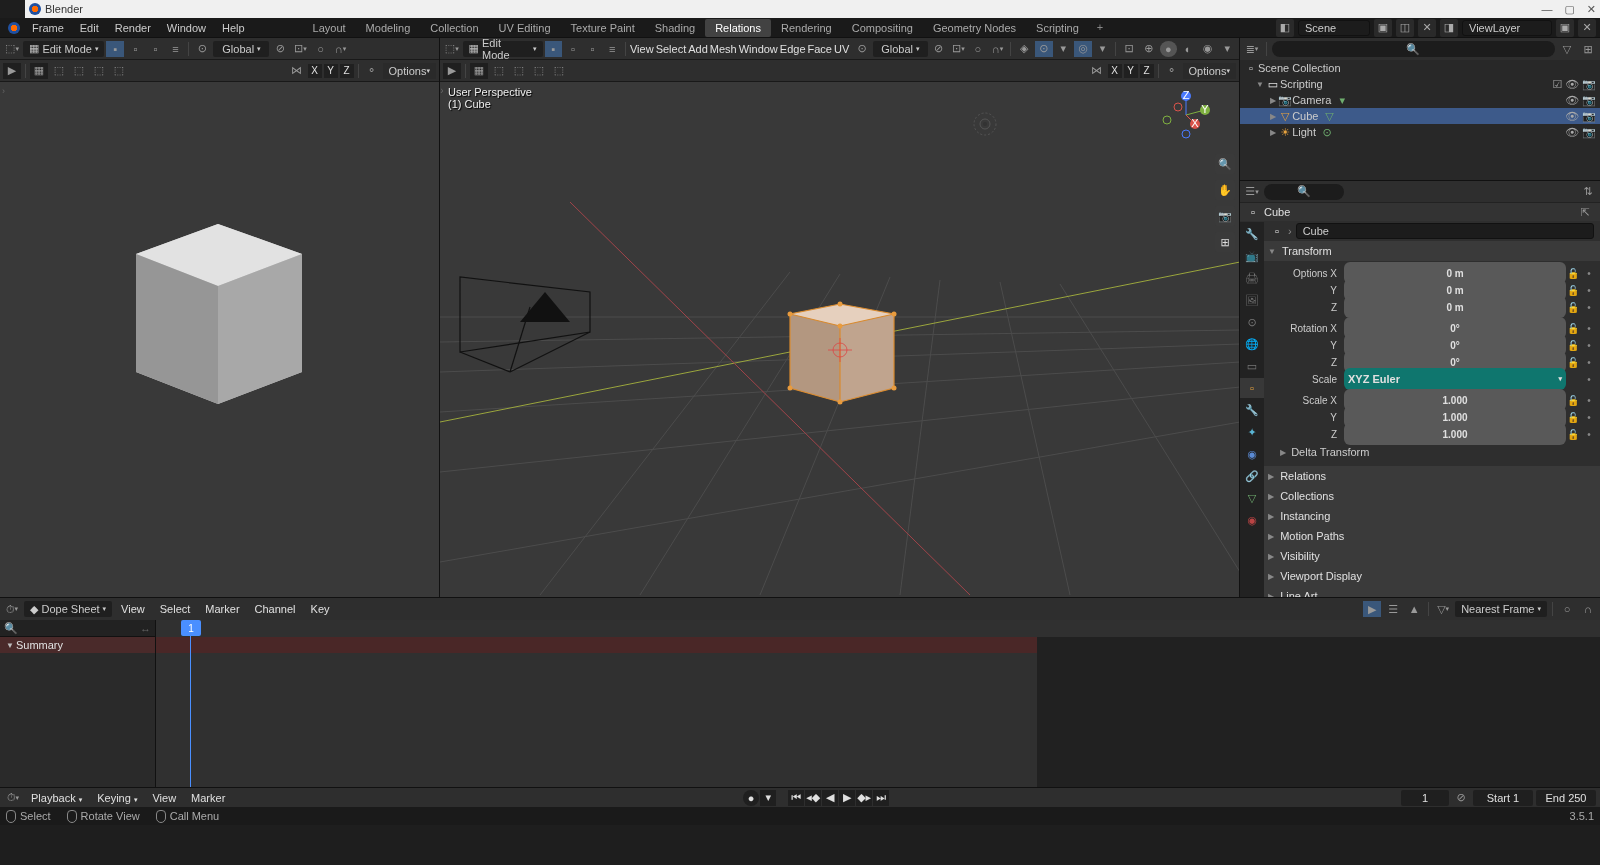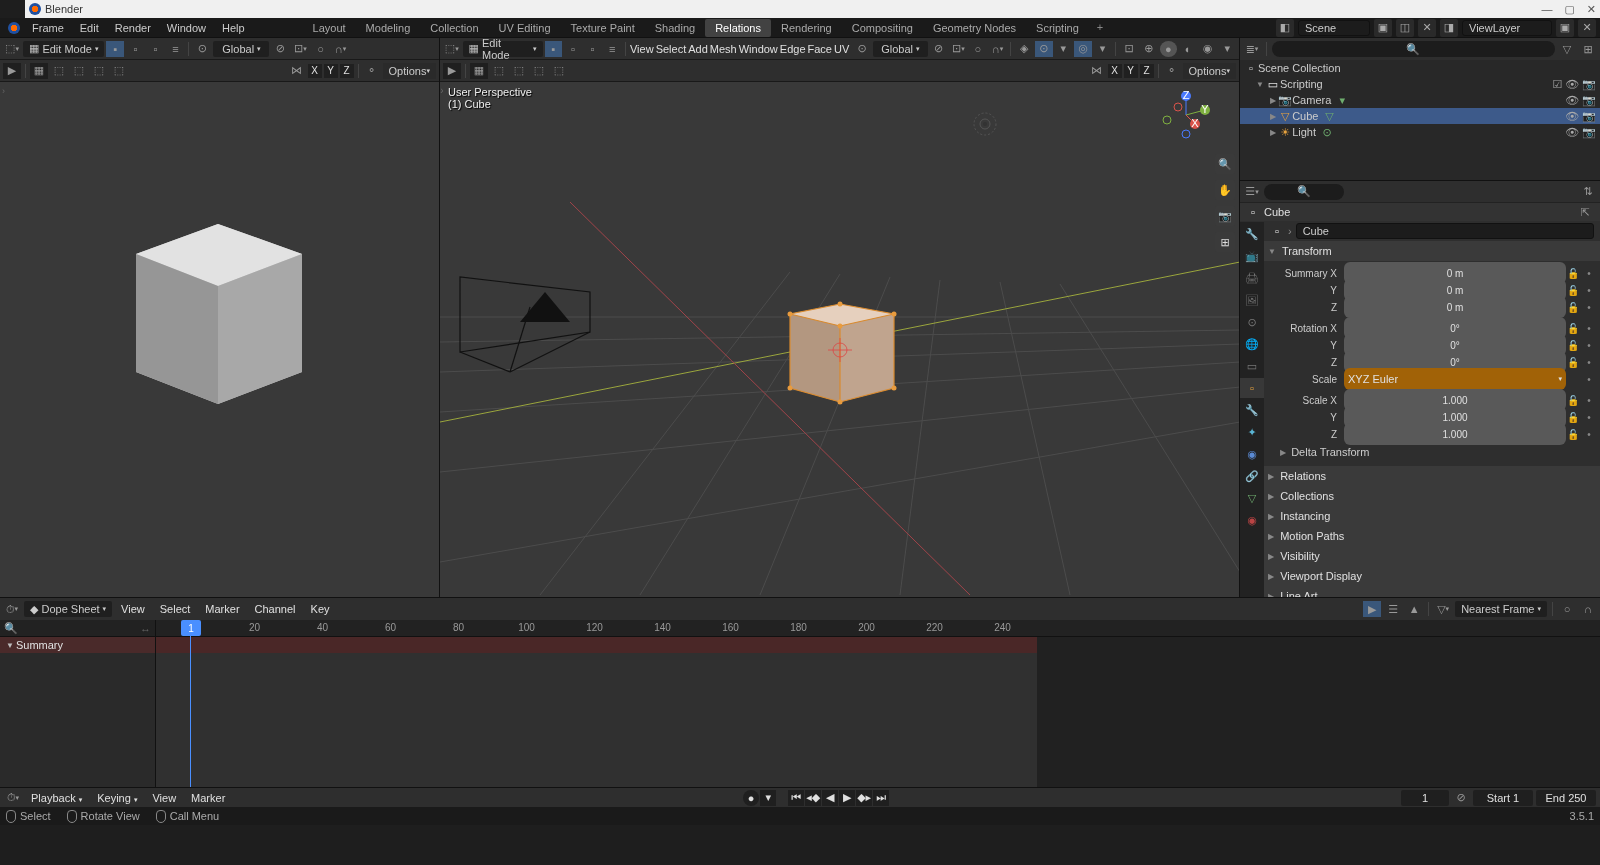--- a/index.html
+++ b/index.html
@@ -49,21 +49,21 @@
 .prop-hdr { height: 22px; background: #2e2e2e; display: flex; align-items: center; gap: 3px; padding: 0 3px; border-bottom: 1px solid #222; }
 .search-box { flex: 1; max-width: 80px; height: 16px; background: #1c1c1c; border-radius: 8px; display: flex; align-items: center; justify-content: center; color: #666; }
 .prop-body { flex: 1; display: flex; overflow: hidden; }
 .prop-content { flex: 1; overflow-y: auto; }
 .pin-row { height: 18px; background: #333; display: flex; align-items: center; padding: 0 6px; gap: 4px; margin-bottom: 1px; }
 .sect { margin: 1px 0; }
 .sect-hdr { height: 20px; background: #3a3a3a; display: flex; align-items: center; padding: 0 4px; cursor: pointer; gap: 4px; font-size: 11px; }
 .sect-body { padding: 4px 4px; }
 .prow { display: flex; align-items: center; height: 16px; margin-bottom: 1px; gap: 1px; }
 .plabel { width: 75px; text-align: right; padding-right: 6px; color: #ccc; font-size: 10px; }
-.pval { flex: 1; height: 22px; background: #595959; border-radius: 6px; display: flex; align-items: center; justify-content: center; font-size: 10px; cursor: pointer; }
+.pval { flex: 1; height: 22px; background: #595959; border-radius: 6px; display: flex; align-items: center; justify-content: center; font-size: 10px; cursor: pointer; font-weight: bold; }
 .pbtn { width: 14px; height: 14px; display: flex; align-items: center; justify-content: center; color: #888; cursor: pointer; font-size: 10px; }
 .sub-sect { height: 18px; display: flex; align-items: center; padding-left: 12px; cursor: pointer; gap: 3px; font-size: 10px; color: #ccc; }
 .dope { height: 210px; background: #2a2a2a; border-top: 1px solid #111; display: flex; flex-direction: column; }
 .dope-hdr { height: 22px; background: #2e2e2e; display: flex; align-items: center; gap: 3px; padding: 0 3px; }
 .dope-menu { padding: 2px 6px; cursor: pointer; }
 .timeline-area { flex: 1; display: flex; position: relative; }
 .summary-col { width: 156px; background: #2a2a2a; border-right: 1px solid #111; }
 .sum-search { height: 17px; background: #222; border-bottom: 1px solid #111; display: flex; align-items: center; padding: 0 4px; color: #666; justify-content: space-between; }
 .sum-row { height: 16px; background: #4a2a2a; display: flex; align-items: center; padding: 0 6px; cursor: pointer; }
 .tl-canvas { flex: 1; position: relative; background: #303030; overflow: hidden; }
@@ -435,21 +435,21 @@
               <span style="color:#888;">›</span>
               <div class="field" style="flex:1;">Cube</div>
             </div>
             <div class="sect">
               <div class="sect-hdr">
                   <span class="tri">▼</span>
                   <span>Transform</span>
                 </div>
               <div class="sect-body">
                 <div class="prow">
-                    <span class="plabel">Summary X</span>
+                    <span class="plabel">Options X</span>
                     <div class="pval">0 m</div>
                     <span class="pbtn">🔓</span>
                     <span class="pbtn">•</span>
                   </div>
                 <div class="prow">
                     <span class="plabel">Y</span>
                     <div class="pval">0 m</div>
                     <span class="pbtn">🔓</span>
                     <span class="pbtn">•</span>
                   </div>
@@ -473,21 +473,21 @@
                     <span class="pbtn">•</span>
                   </div>
                 <div class="prow">
                     <span class="plabel">Z</span>
                     <div class="pval">0°</div>
                     <span class="pbtn">🔓</span>
                     <span class="pbtn">•</span>
                   </div>
                 <div class="prow">
                     <span class="plabel">Scale</span>
-                    <div class="pval" style="background:#a16207;justify-content:flex-start;padding:0 4px;">
+                    <div class="pval" style="background:#0f766e;justify-content:flex-start;padding:0 4px;">
                       <span>XYZ Euler</span>
                       <span style="margin-left:auto;font-size:7px;">▾</span>
                     </div>
                     <span class="pbtn"></span>
                     <span class="pbtn">•</span>
                   </div>
                 <div style="height:4px;"></div>
                 <div class="prow">
                     <span class="plabel">Scale X</span>
                     <div class="pval">1.000</div>
@@ -580,35 +580,20 @@
       <div class="sum-search">
           <span>🔍</span>
           <span>↔</span>
         </div>
       <div class="sum-row">
           <span class="tri" style="color:#bbb;">▼</span>
           <span>Summary</span>
         </div>
     </div>
     <div class="tl-canvas">
-      <div class="ruler" id="ruler">
-          <span class="tick" style="left: 34px;">1</span>
-          <span class="tick" style="left: 98.6px;">20</span>
-          <span class="tick" style="left: 166.6px;">40</span>
-          <span class="tick" style="left: 234.6px;">60</span>
-          <span class="tick" style="left: 302.6px;">80</span>
-          <span class="tick" style="left: 370.6px;">100</span>
-          <span class="tick" style="left: 438.6px;">120</span>
-          <span class="tick" style="left: 506.6px;">140</span>
-          <span class="tick" style="left: 574.6px;">160</span>
-          <span class="tick" style="left: 642.6px;">180</span>
-          <span class="tick" style="left: 710.6px;">200</span>
-          <span class="tick" style="left: 778.6px;">220</span>
-          <span class="tick" style="left: 846.6px;">240</span>
-        </div>
       <div class="redband" id="redband" style="width: 880.6px;"></div>
       <div class="frame-end" id="endshade" style="left: 880.6px;"></div>
       <div class="playhead" id="playhead" style="left: 34px;">
         <div class="playhead-handle">1</div>
       </div>
     </div>
   </div>
   <div class="bottom-bar">
     <span class="hdr-icon">⏱<span style="font-size:7px;">▾</span></span>
     <span class="dope-menu"><span>Playback</span> <span style="font-size:7px;">▾</span></span>

